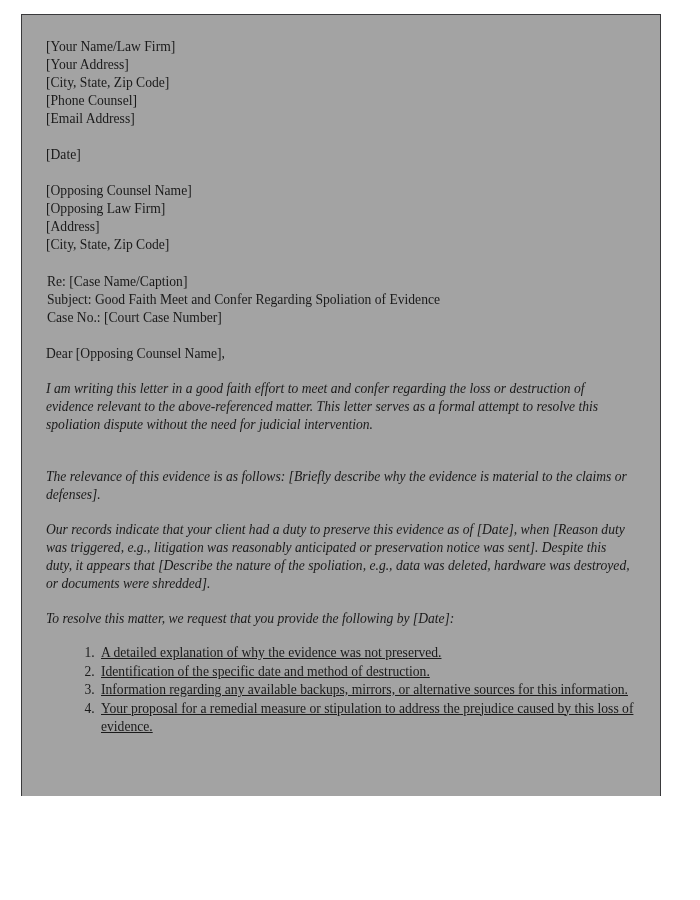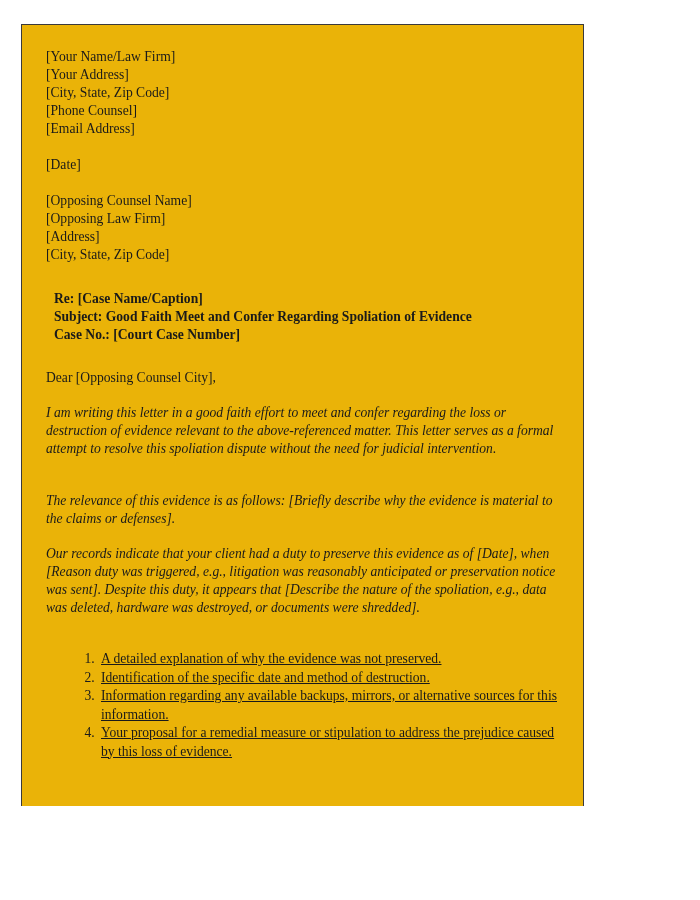--- a/index.html
+++ b/index.html
@@ -19,25 +19,25 @@
     position: relative;
     width: 700px;
     height: 900px;
     background: #ffffff;
   }
 
   
   #letter-page {
     position: absolute;
     left: 21px;
-    top: 24px;
-    width: 563px;
+    top: 14px;
+    width: 640px;
     height: 782px;
     box-sizing: border-box;
-    background: #eab308;
+    background: #a3a3a3;
     border: 1px solid #3a3a3c;
     border-bottom: none;
     overflow: hidden;
   }
 
   #letter-body {
     padding: 23px 25px 0 24px;
     font-size: 13.6px;
     line-height: 18px;
   }
@@ -49,22 +49,22 @@
     display: block;
     white-space: pre;
   }
 
   .spacer-line {
     display: block;
     height: 18px;
   }
 
   .ref-block {
-    font-weight: bold;
-    margin: 8px;
+    font-weight: normal;
+    margin: 1px;
   }
   .ref-line {
     display: block;
     white-space: nowrap;
   }
 
   .salutation {
     margin: 0;
   }
 
@@ -127,35 +127,36 @@
       <div class="spacer-line"></div>
 
       <div class="ref-block">
         <span class="ref-line">Re: [Case Name/Caption]</span>
         <span class="ref-line">Subject: Good Faith Meet and Confer Regarding Spoliation of Evidence</span>
         <span class="ref-line">Case No.: [Court Case Number]</span>
       </div>
 
       <div class="gap"></div>
 
-      <p class="salutation">Dear [Opposing Counsel City],</p>
+      <p class="salutation">Dear [Opposing Counsel Name],</p>
 
       <div class="gap"></div>
 
       <p class="body-para">I am writing this letter in a good faith effort to meet and confer regarding the loss or destruction of evidence relevant to the above-referenced matter. This letter serves as a formal attempt to resolve this spoliation dispute without the need for judicial intervention.</p>
       <div class="gap"></div>
 
       <div class="gap"></div>
 
       <p class="body-para">The relevance of this evidence is as follows: [Briefly describe why the evidence is material to the claims or defenses].</p>
       <div class="gap"></div>
 
       <p class="body-para">Our records indicate that your client had a duty to preserve this evidence as of [Date], when [Reason duty was triggered, e.g., litigation was reasonably anticipated or preservation notice was sent]. Despite this duty, it appears that [Describe the nature of the spoliation, e.g., data was deleted, hardware was destroyed, or documents were shredded].</p>
       <div class="gap"></div>
 
+      <p class="body-para">To resolve this matter, we request that you provide the following by [Date]:</p>
       <div class="gap-sm"></div>
 
       <ol class="request-list">
         <li>A detailed explanation of why the evidence was not preserved.</li>
         <li>Identification of the specific date and method of destruction.</li>
         <li>Information regarding any available backups, mirrors, or alternative sources for this information.</li>
         <li>Your proposal for a remedial measure or stipulation to address the prejudice caused by this loss of evidence.</li>
       </ol>
 
     </div>

